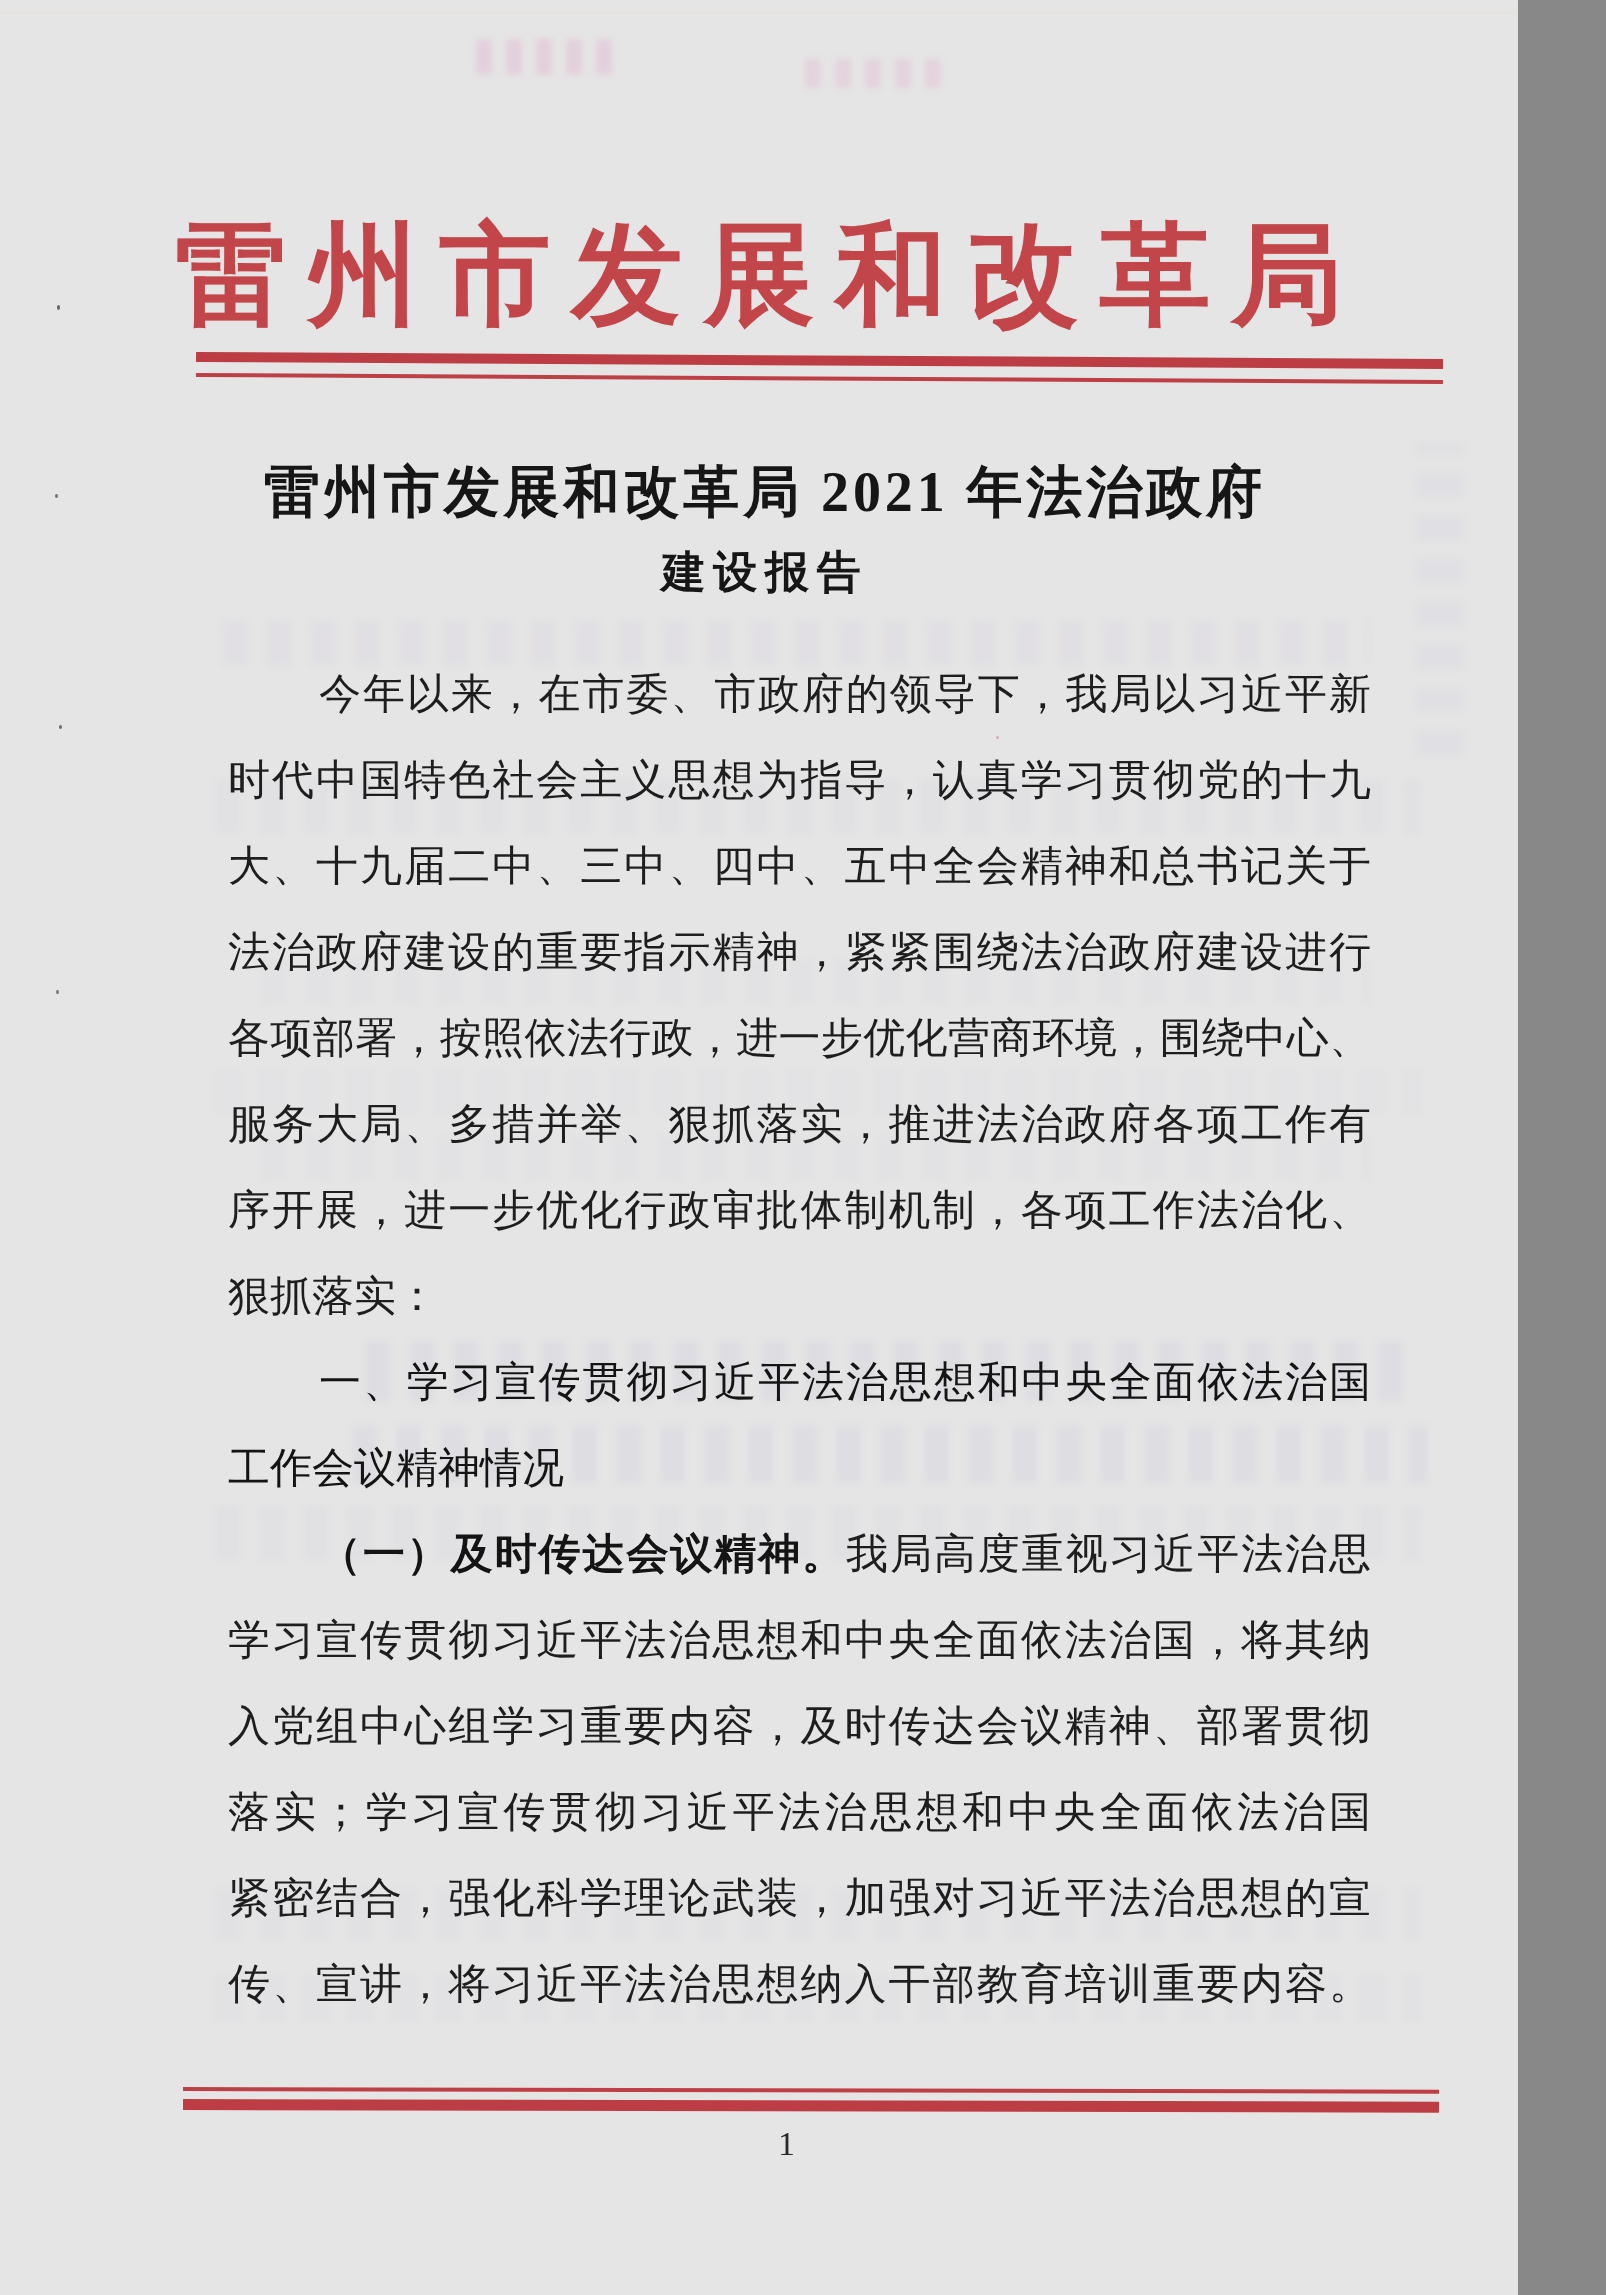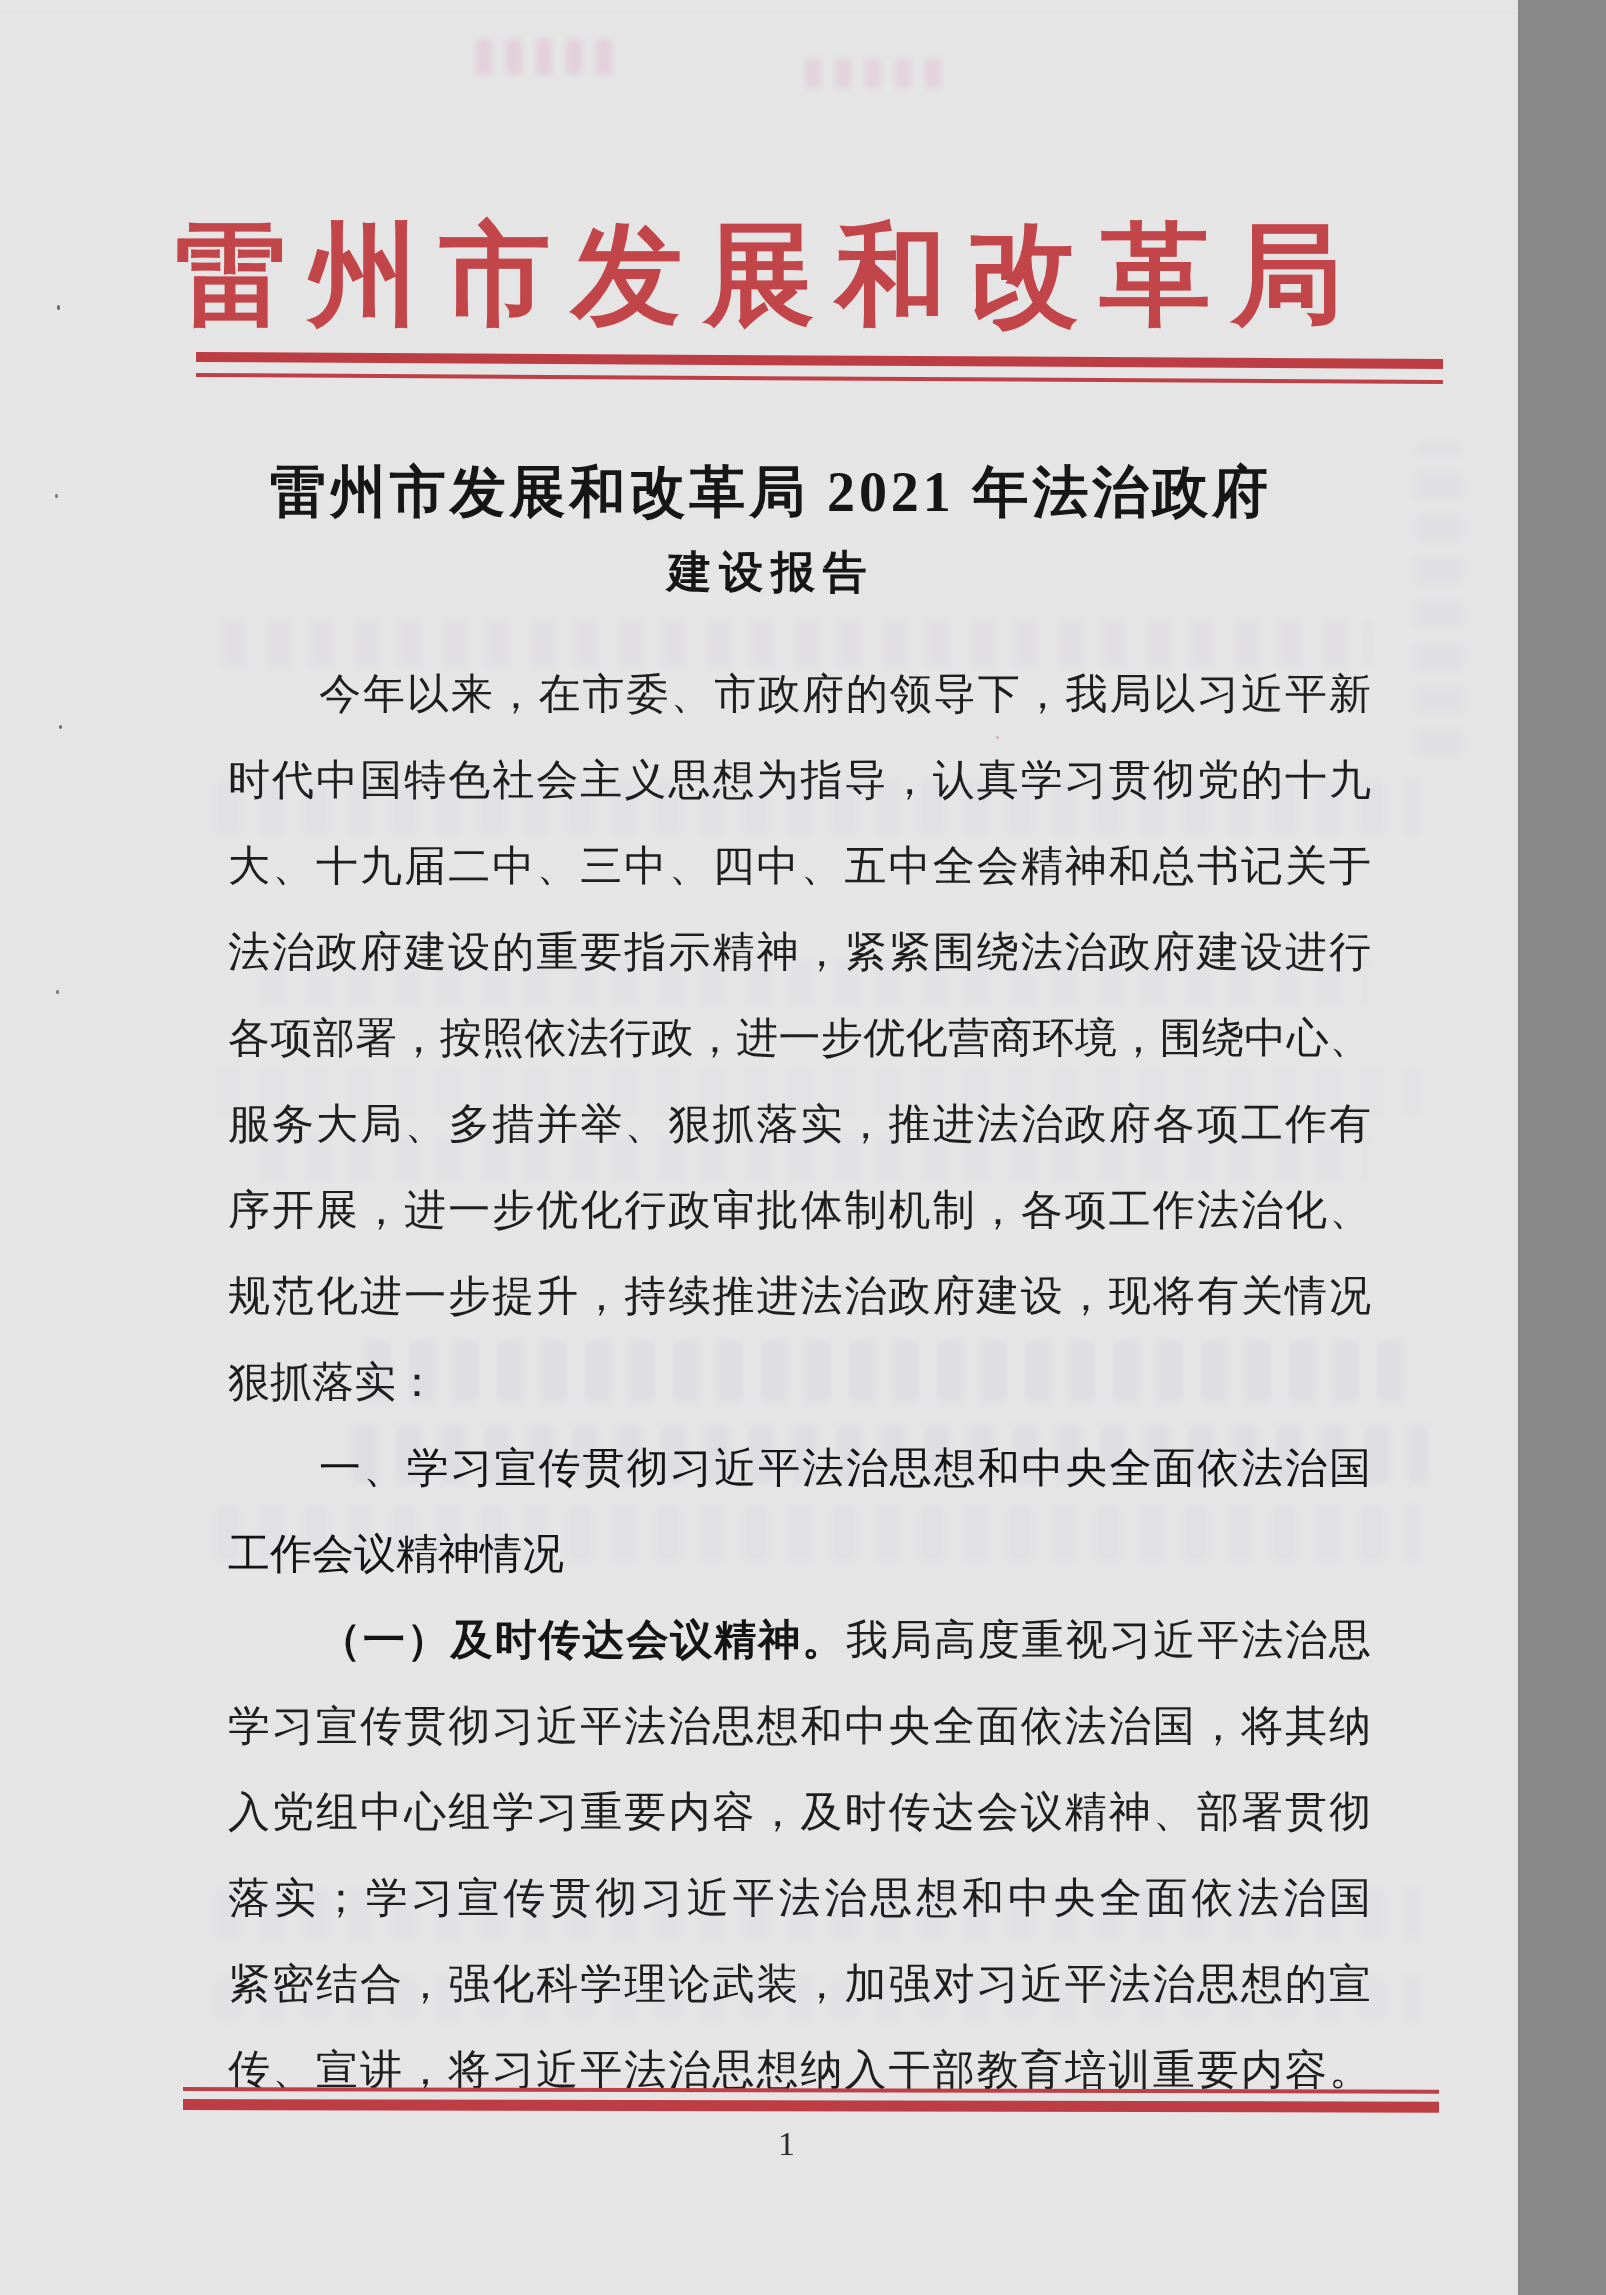--- a/index.html
+++ b/index.html
@@ -26,21 +26,21 @@
   
   .rules-top{position:absolute;left:196px;top:352px;width:1247px;transform:rotate(.32deg);transform-origin:left center;}
   .rule-thick{height:9.8px;background:#bc3e44;}
   .rules-top .rule-thin{height:3.9px;background:#bd4046;margin-top:11px;}
   
   .rules-bottom{position:absolute;left:183px;top:2087px;width:1256px;transform:rotate(.12deg);transform-origin:left center;}
   .rules-bottom .rule-thin{height:3.9px;background:#bd4046;}
   .rules-bottom .rule-thick{margin-top:8.5px;height:10.4px;}
 
   
-  .doc-title{position:absolute;left:12px;width:100%;text-align:center;color:#161616;font-weight:bold;white-space:nowrap;}
+  .doc-title{position:absolute;left:6px;width:100%;text-align:center;color:#161616;font-weight:bold;white-space:nowrap;}
   .doc-title.l1{top:455px;font-size:56px;letter-spacing:3.9px;}
   .doc-title.l2{top:543px;font-size:44px;letter-spacing:7.8px;}
 
   
   .body-block{position:absolute;left:228px;top:651px;width:1143px;color:#1e1e1e;}
   .line{
     height:86px;line-height:86px;font-size:42px;
     text-align:justify;text-align-last:justify;
     white-space:nowrap;
   }
@@ -124,21 +124,20 @@
   <div class="doc-title l2">建设报告</div>
 
   <div class="body-block" id="body-block">
       <div class="line indent">今年以来，在市委、市政府的领导下，我局以习近平新</div>
       <div class="line">时代中国特色社会主义思想为指导，认真学习贯彻党的十九</div>
       <div class="line">大、十九届二中、三中、四中、五中全会精神和总书记关于</div>
       <div class="line">法治政府建设的重要指示精神，紧紧围绕法治政府建设进行</div>
       <div class="line">各项部署，按照依法行政，进一步优化营商环境，围绕中心、</div>
       <div class="line">服务大局、多措并举、狠抓落实，推进法治政府各项工作有</div>
       <div class="line">序开展，进一步优化行政审批体制机制，各项工作法治化、</div>
-      <div class="line">规范化进一步提升，持续推进法治政府建设，现将有关情况</div>
       <div class="line short">狠抓落实：</div>
       <div class="line indent bold">一、学习宣传贯彻习近平法治思想和中央全面依法治国</div>
       <div class="line bold short">工作会议精神情况</div>
       <div class="line indent"><span class="lead">（一）及时传达会议精神。</span><span>我局高度重视习近平法治思</span></div>
       <div class="line">学习宣传贯彻习近平法治思想和中央全面依法治国，将其纳</div>
       <div class="line">入党组中心组学习重要内容，及时传达会议精神、部署贯彻</div>
       <div class="line">落实；学习宣传贯彻习近平法治思想和中央全面依法治国</div>
       <div class="line">紧密结合，强化科学理论武装，加强对习近平法治思想的宣</div>
       <div class="line">传、宣讲，将习近平法治思想纳入干部教育培训重要内容。</div>
     </div>

